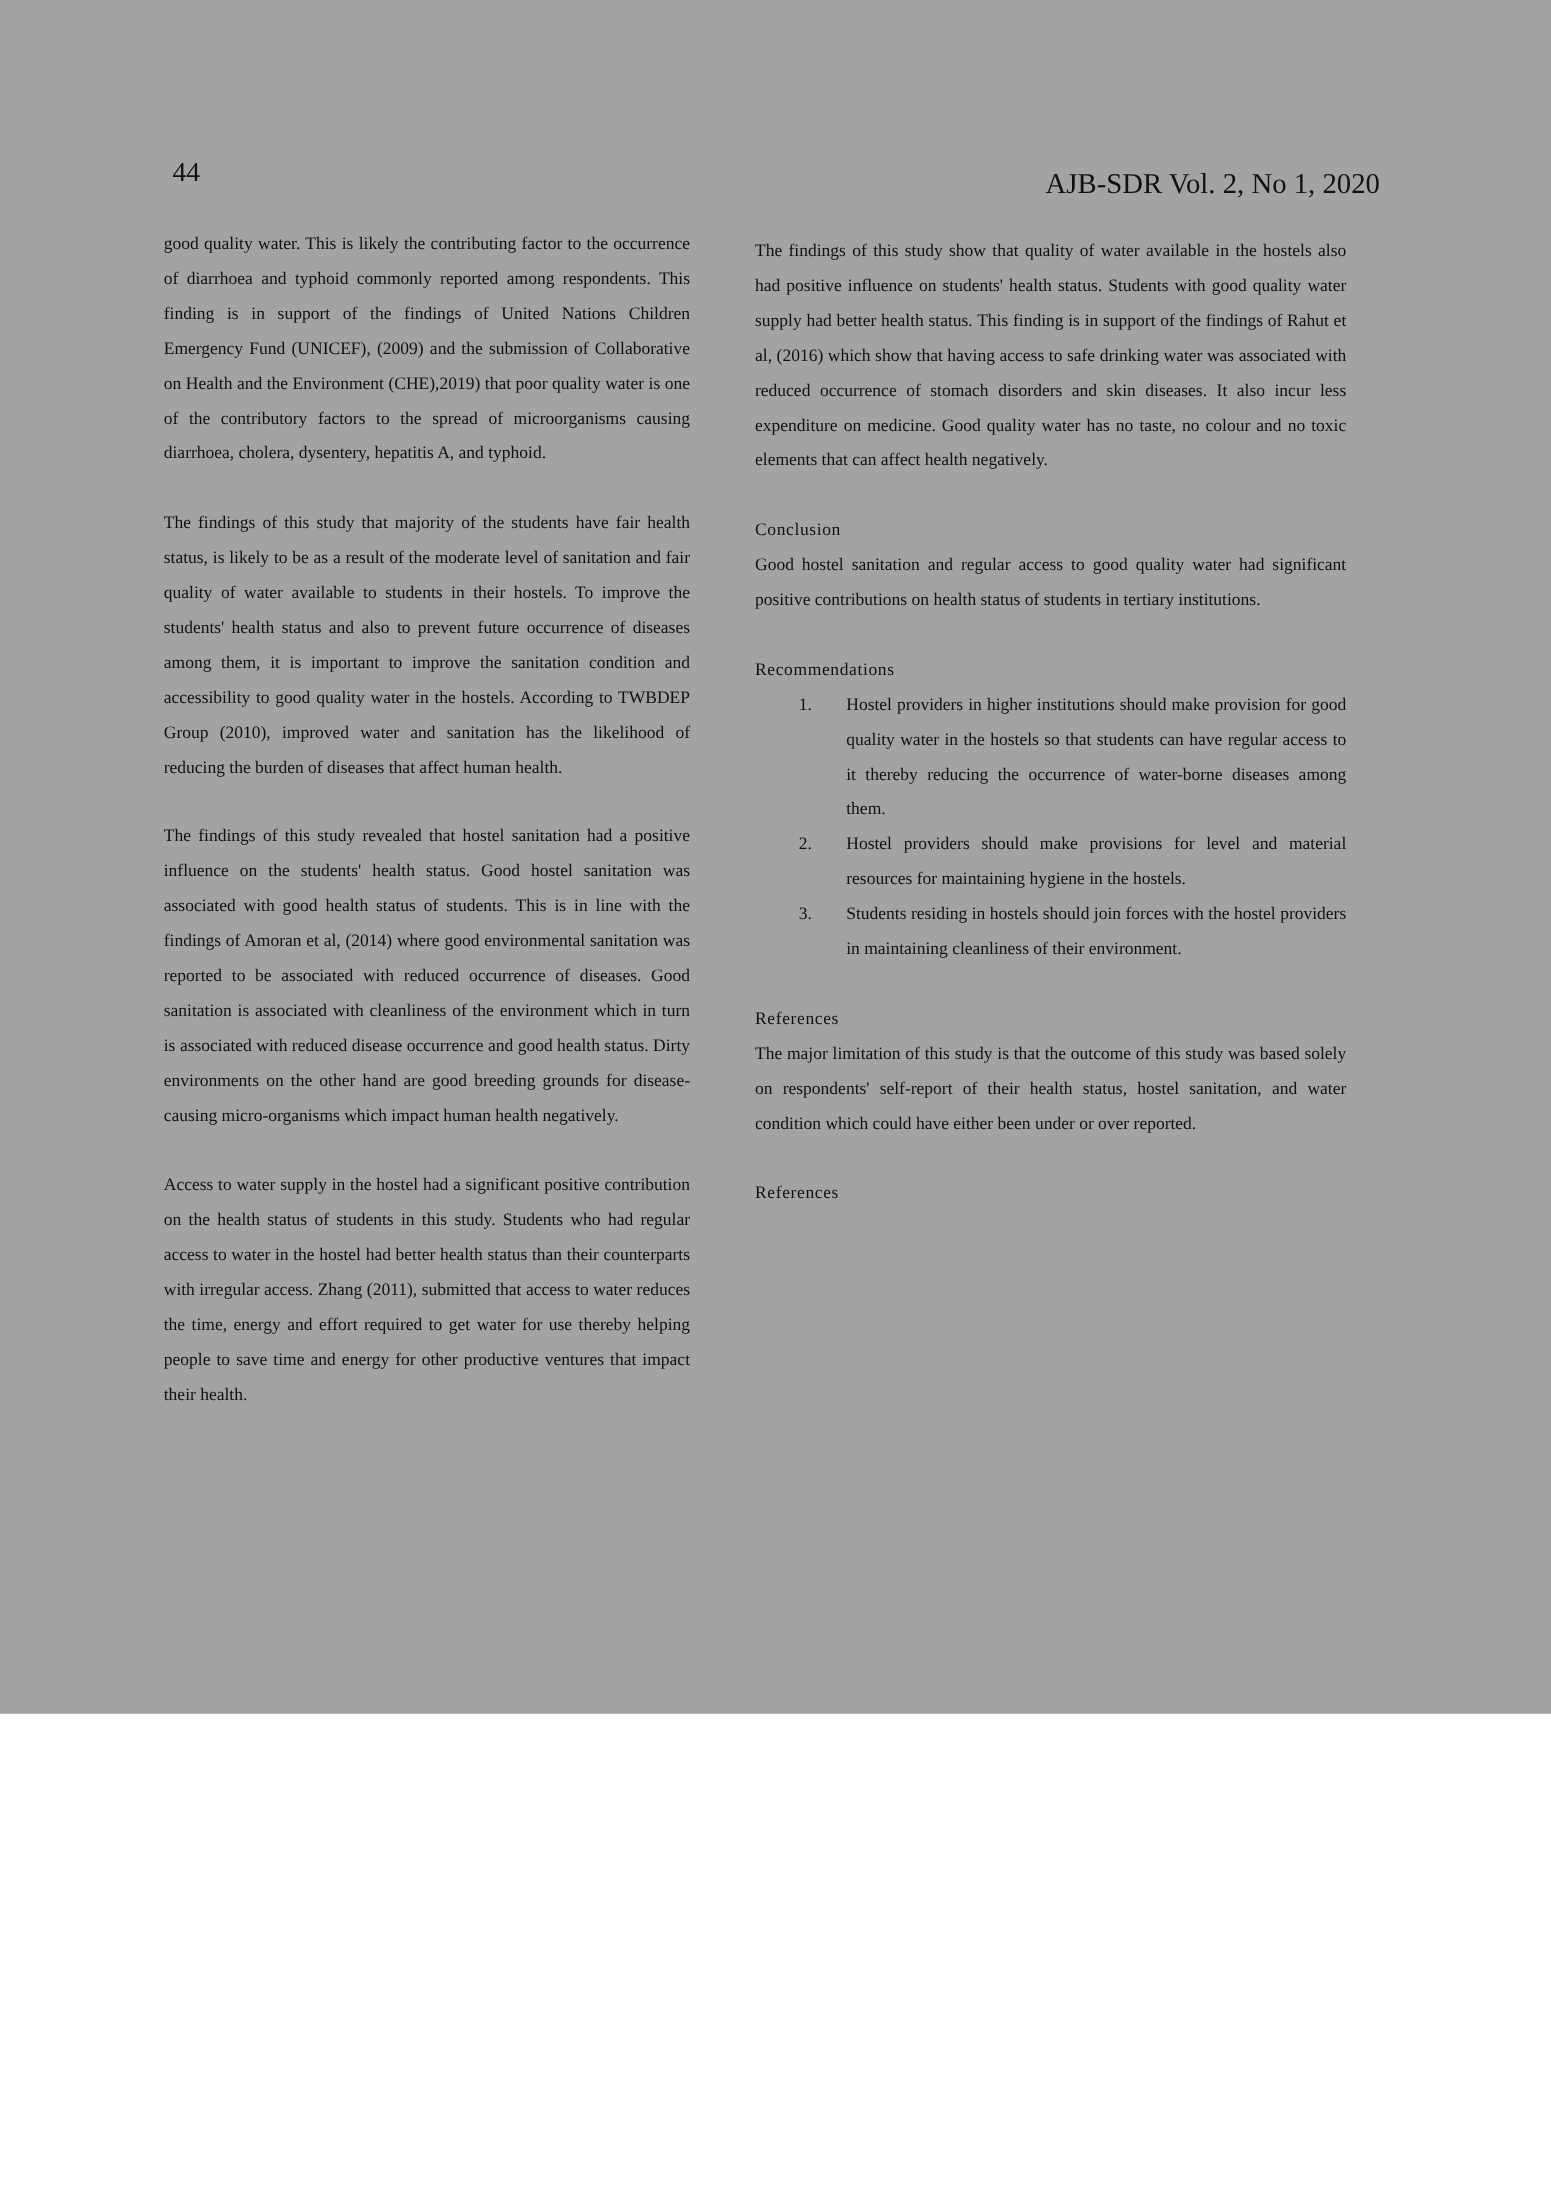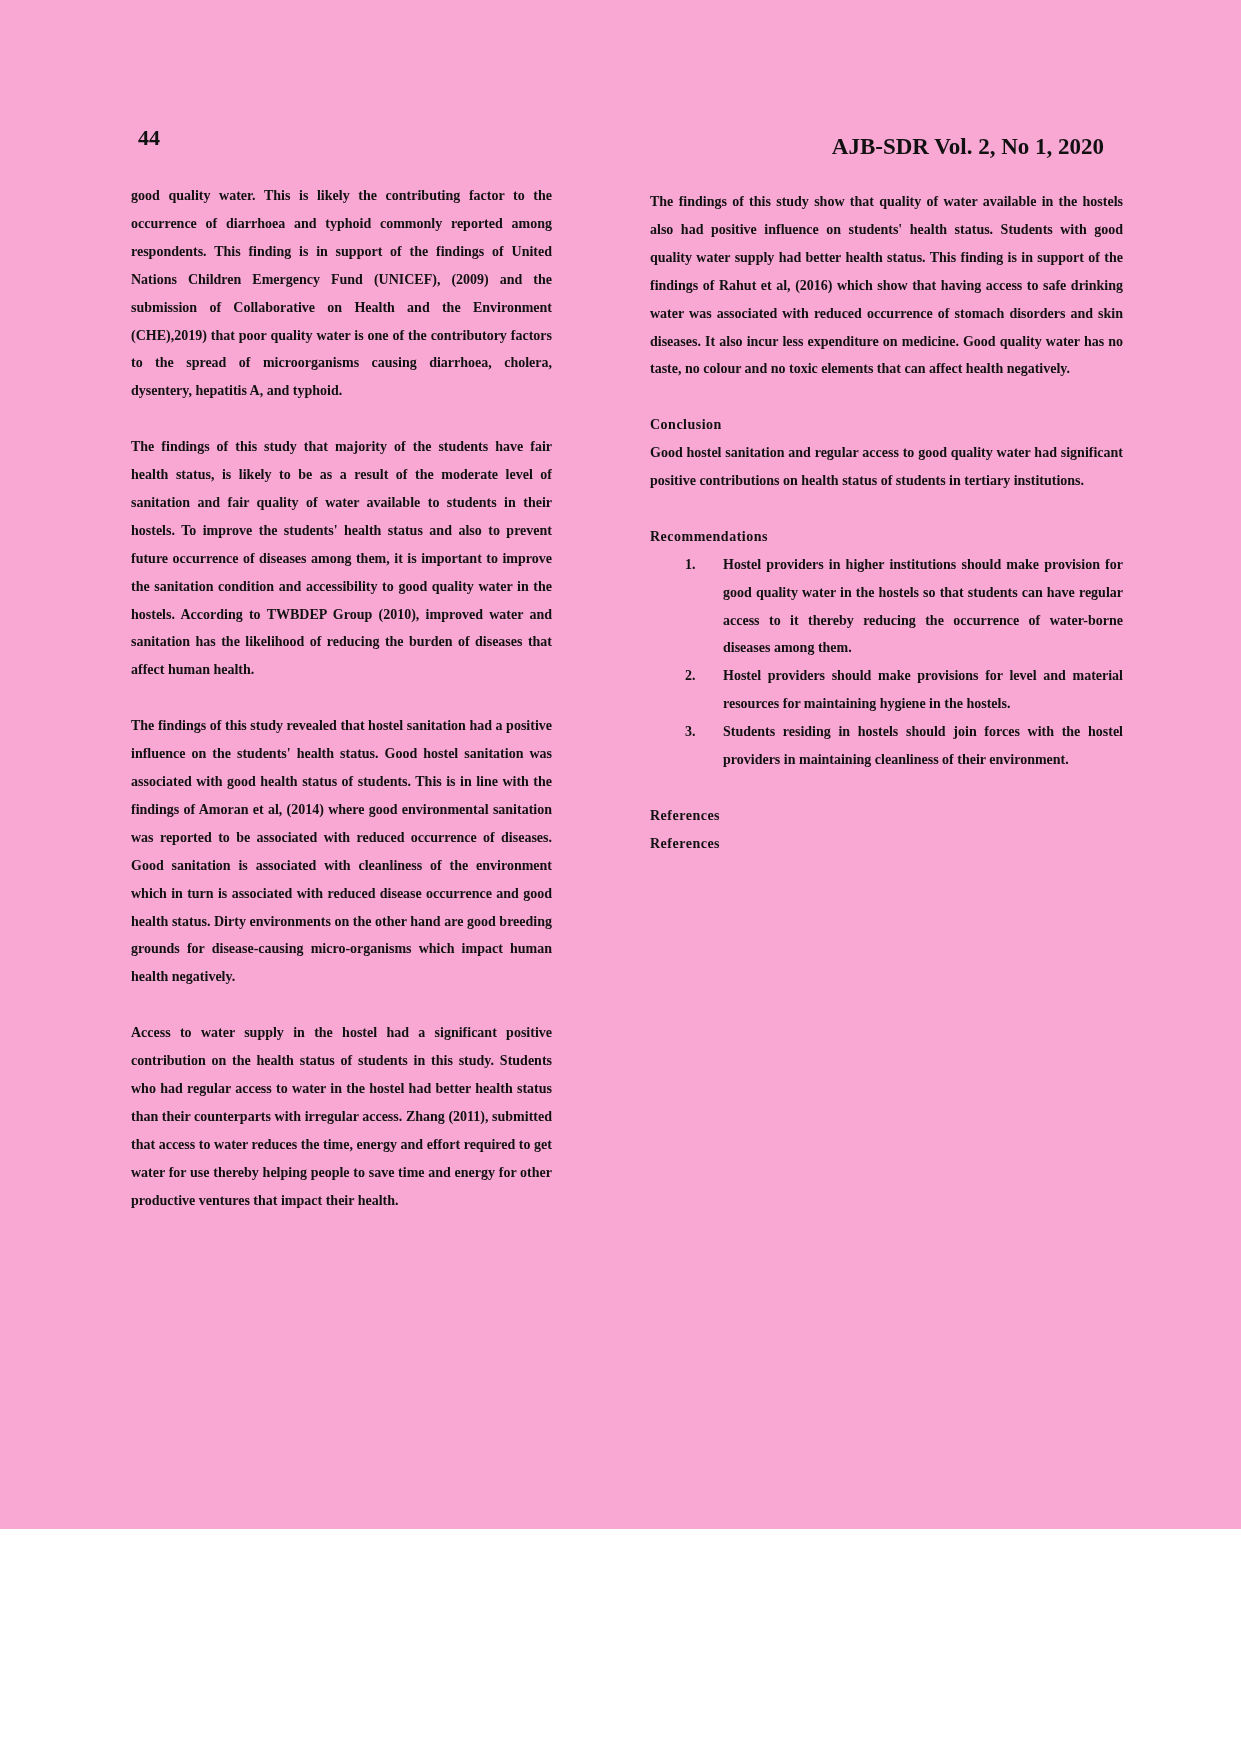--- a/index.html
+++ b/index.html
@@ -1,22 +1,22 @@
 <!DOCTYPE html>
 <html><head>
 <meta charset="utf-8">
 <style>
   html, body { margin: 0; padding: 0; background: #ffffff; }
   body { width: 1241px; height: 1754px; position: relative; overflow: hidden; color: #111; }
-  .page { position: absolute; left: 0; top: 0; width: 1241px; height: 1529px; background: #f9a8d4; font-family: "Liberation Serif", "DejaVu Serif", serif; font-weight: bold; }
+  .page { position: absolute; left: 0; top: 0; width: 1241px; height: 1371px; background: #a3a3a3; font-family: "Liberation Serif", "DejaVu Serif", serif; }
   .page-num { position: absolute; left: 138px; top: 124px; font-size: 22px; line-height: 28px; }
   .running-head { position: absolute; right: 137px; top: 136px; font-size: 23px; line-height: 22px; }
   .col { position: absolute; top: 182px; width: 421px; font-size: 14px; line-height: 27.9px; }
   .col-left { left: 131px; }
-  .col-right { left: 650px; width: 473px; top: 188px; }
+  .col-right { left: 604px; width: 473px; top: 188px; }
   .para { margin: 0 0 27.9px 0; text-align: justify; }
   .heading { margin: 0; letter-spacing: 0.5px; }
   .sec-body { margin: 0 0 27.9px 0; text-align: justify; }
   .rec-intro { margin: 0; text-align: justify; }
   ol.rec-list { margin: 0 0 27.9px 0; padding-left: 73px; list-style: none; }
   ol.rec-list li { position: relative; text-align: justify; }
   .rec-num { position: absolute; left: -38px; }
   .ref { margin: 0; text-align: justify; padding-left: 72px; text-indent: -72px; }
   .col-right .para:first-child { margin-top: 0; }
 </style>
@@ -55,19 +55,20 @@
         </li>
         <li>
           <span class="rec-num">3.</span>
           <span>Students residing in hostels should join forces with the hostel providers in maintaining cleanliness of their environment.</span>
         </li>
       </ol>
     </div>
 
     <div>
       <p class="heading">References</p>
+      <p class="sec-body">The major limitation of this study is that the outcome of this study was based solely on respondents' self-report of their health status, hostel sanitation, and water condition which could have either been under or over reported.</p>
     </div>
 
     <div>
       <p class="heading">References</p>
     </div>
   </div>
 </div>
 
 </body></html>

